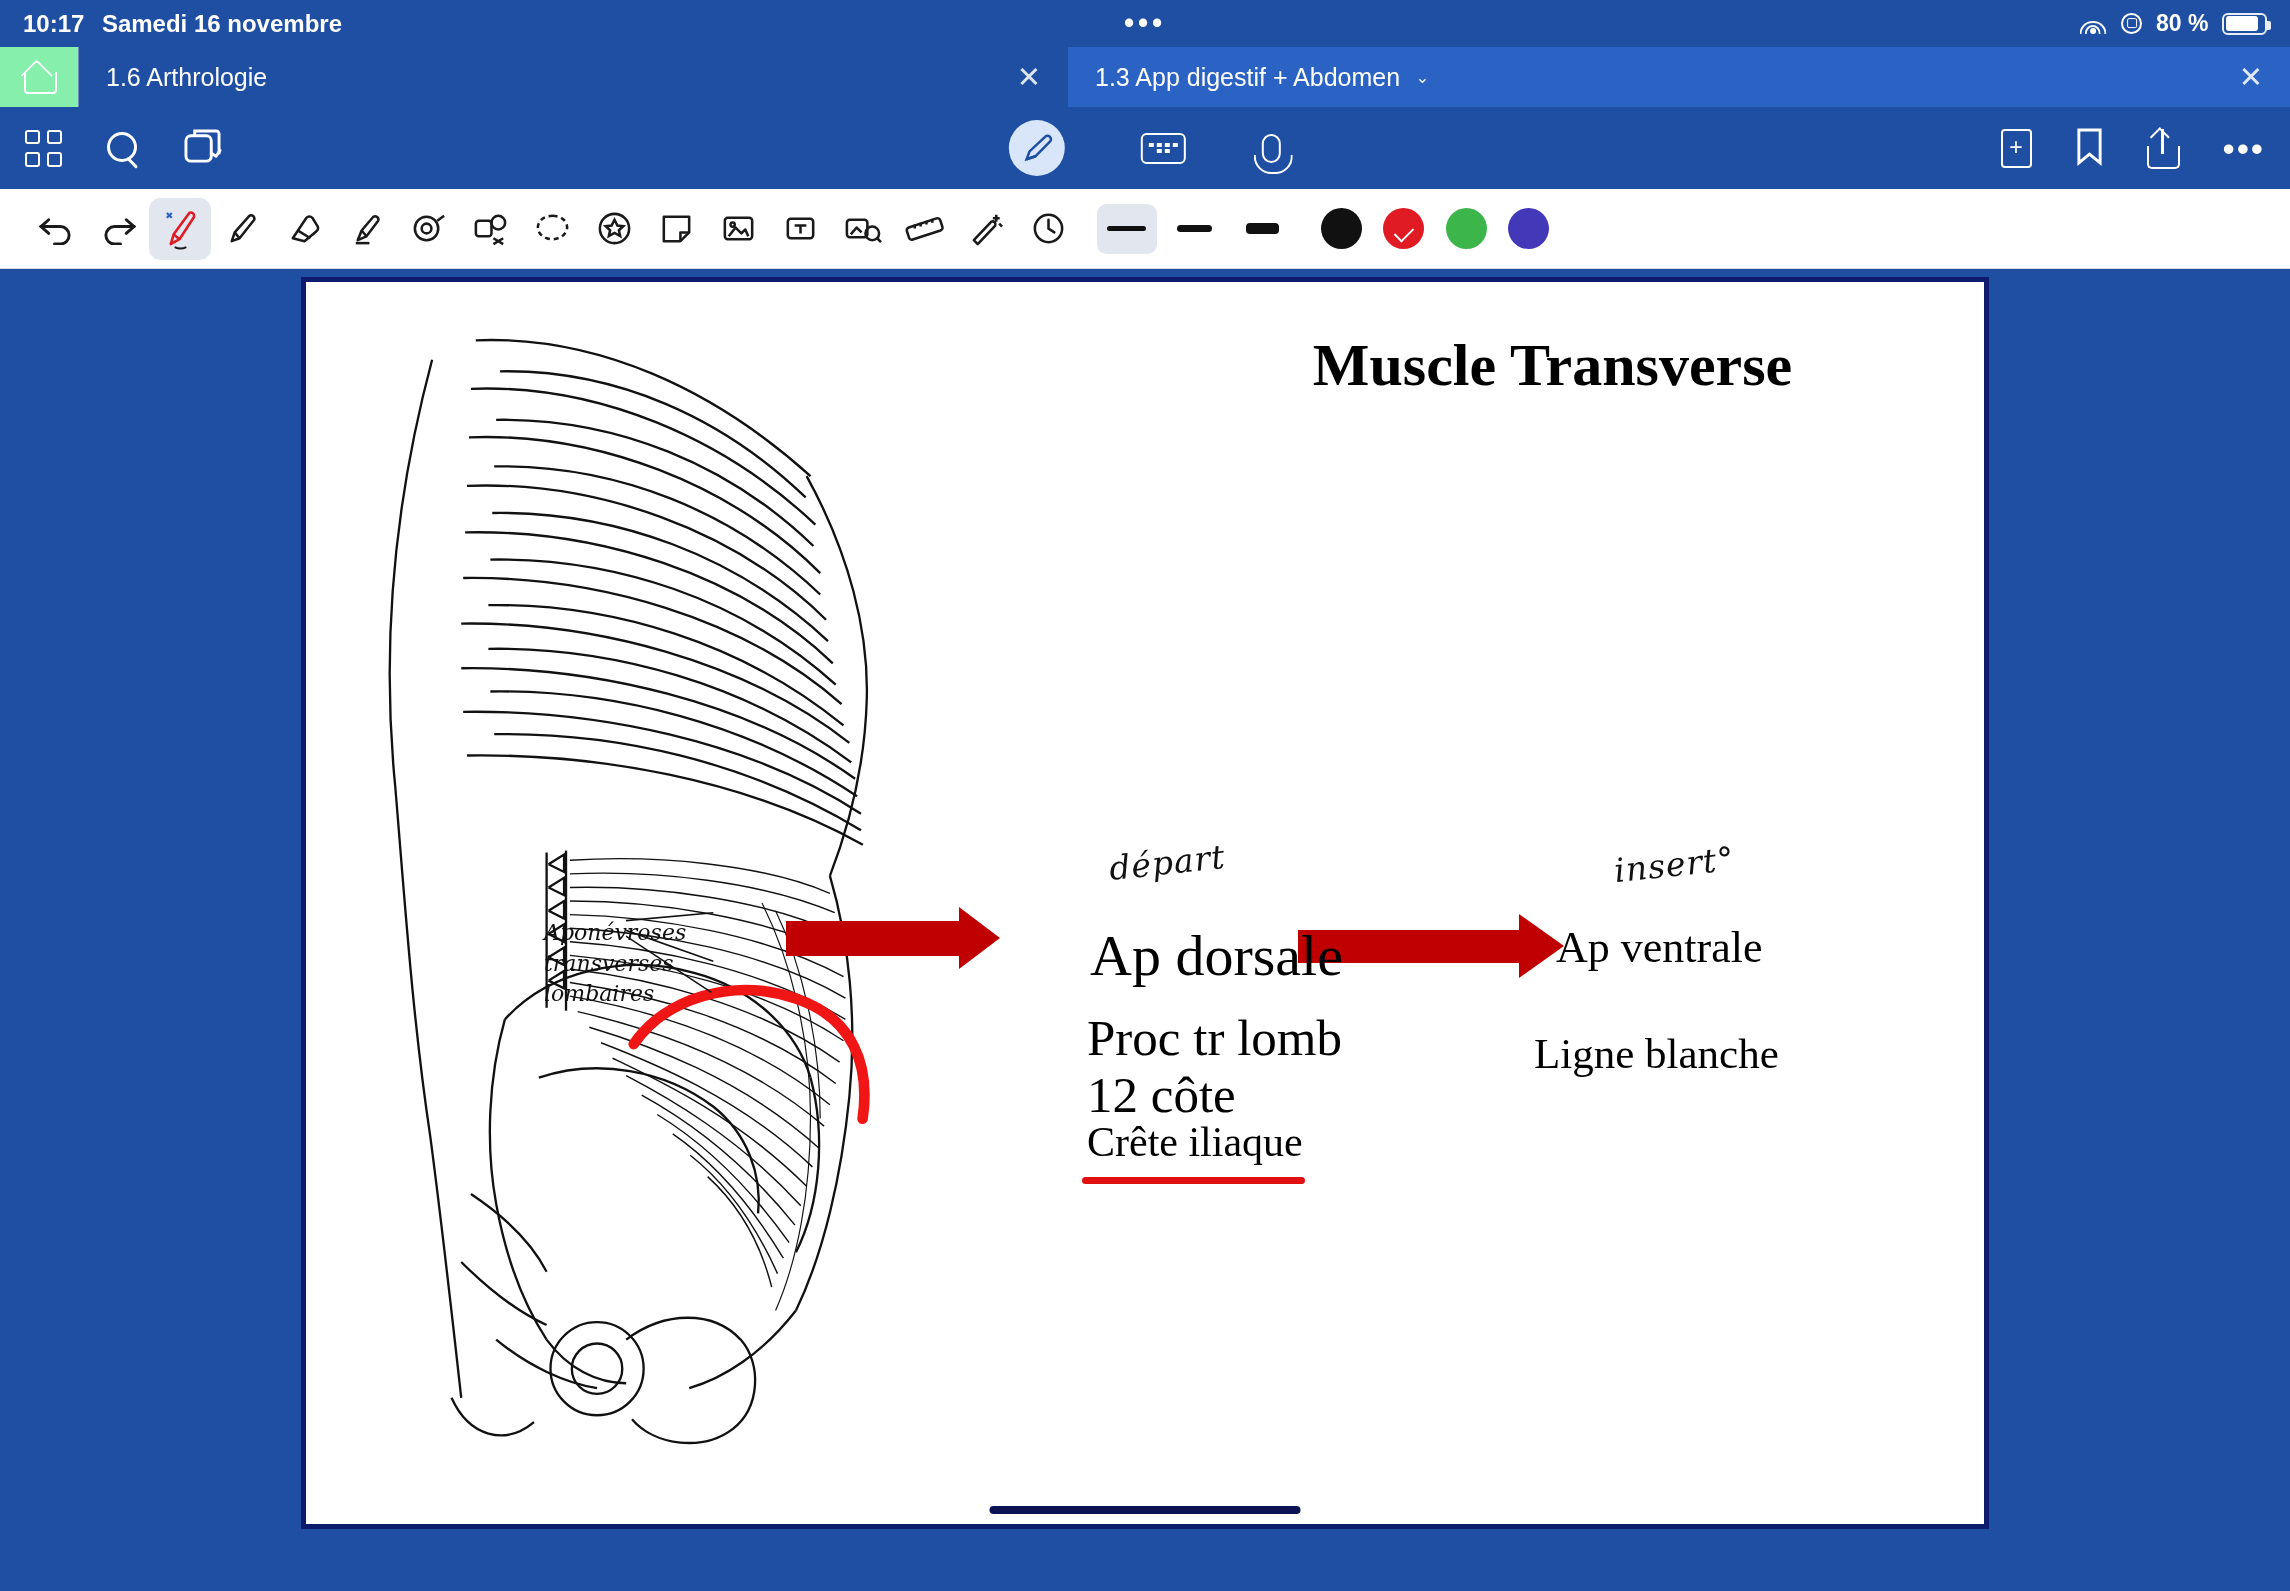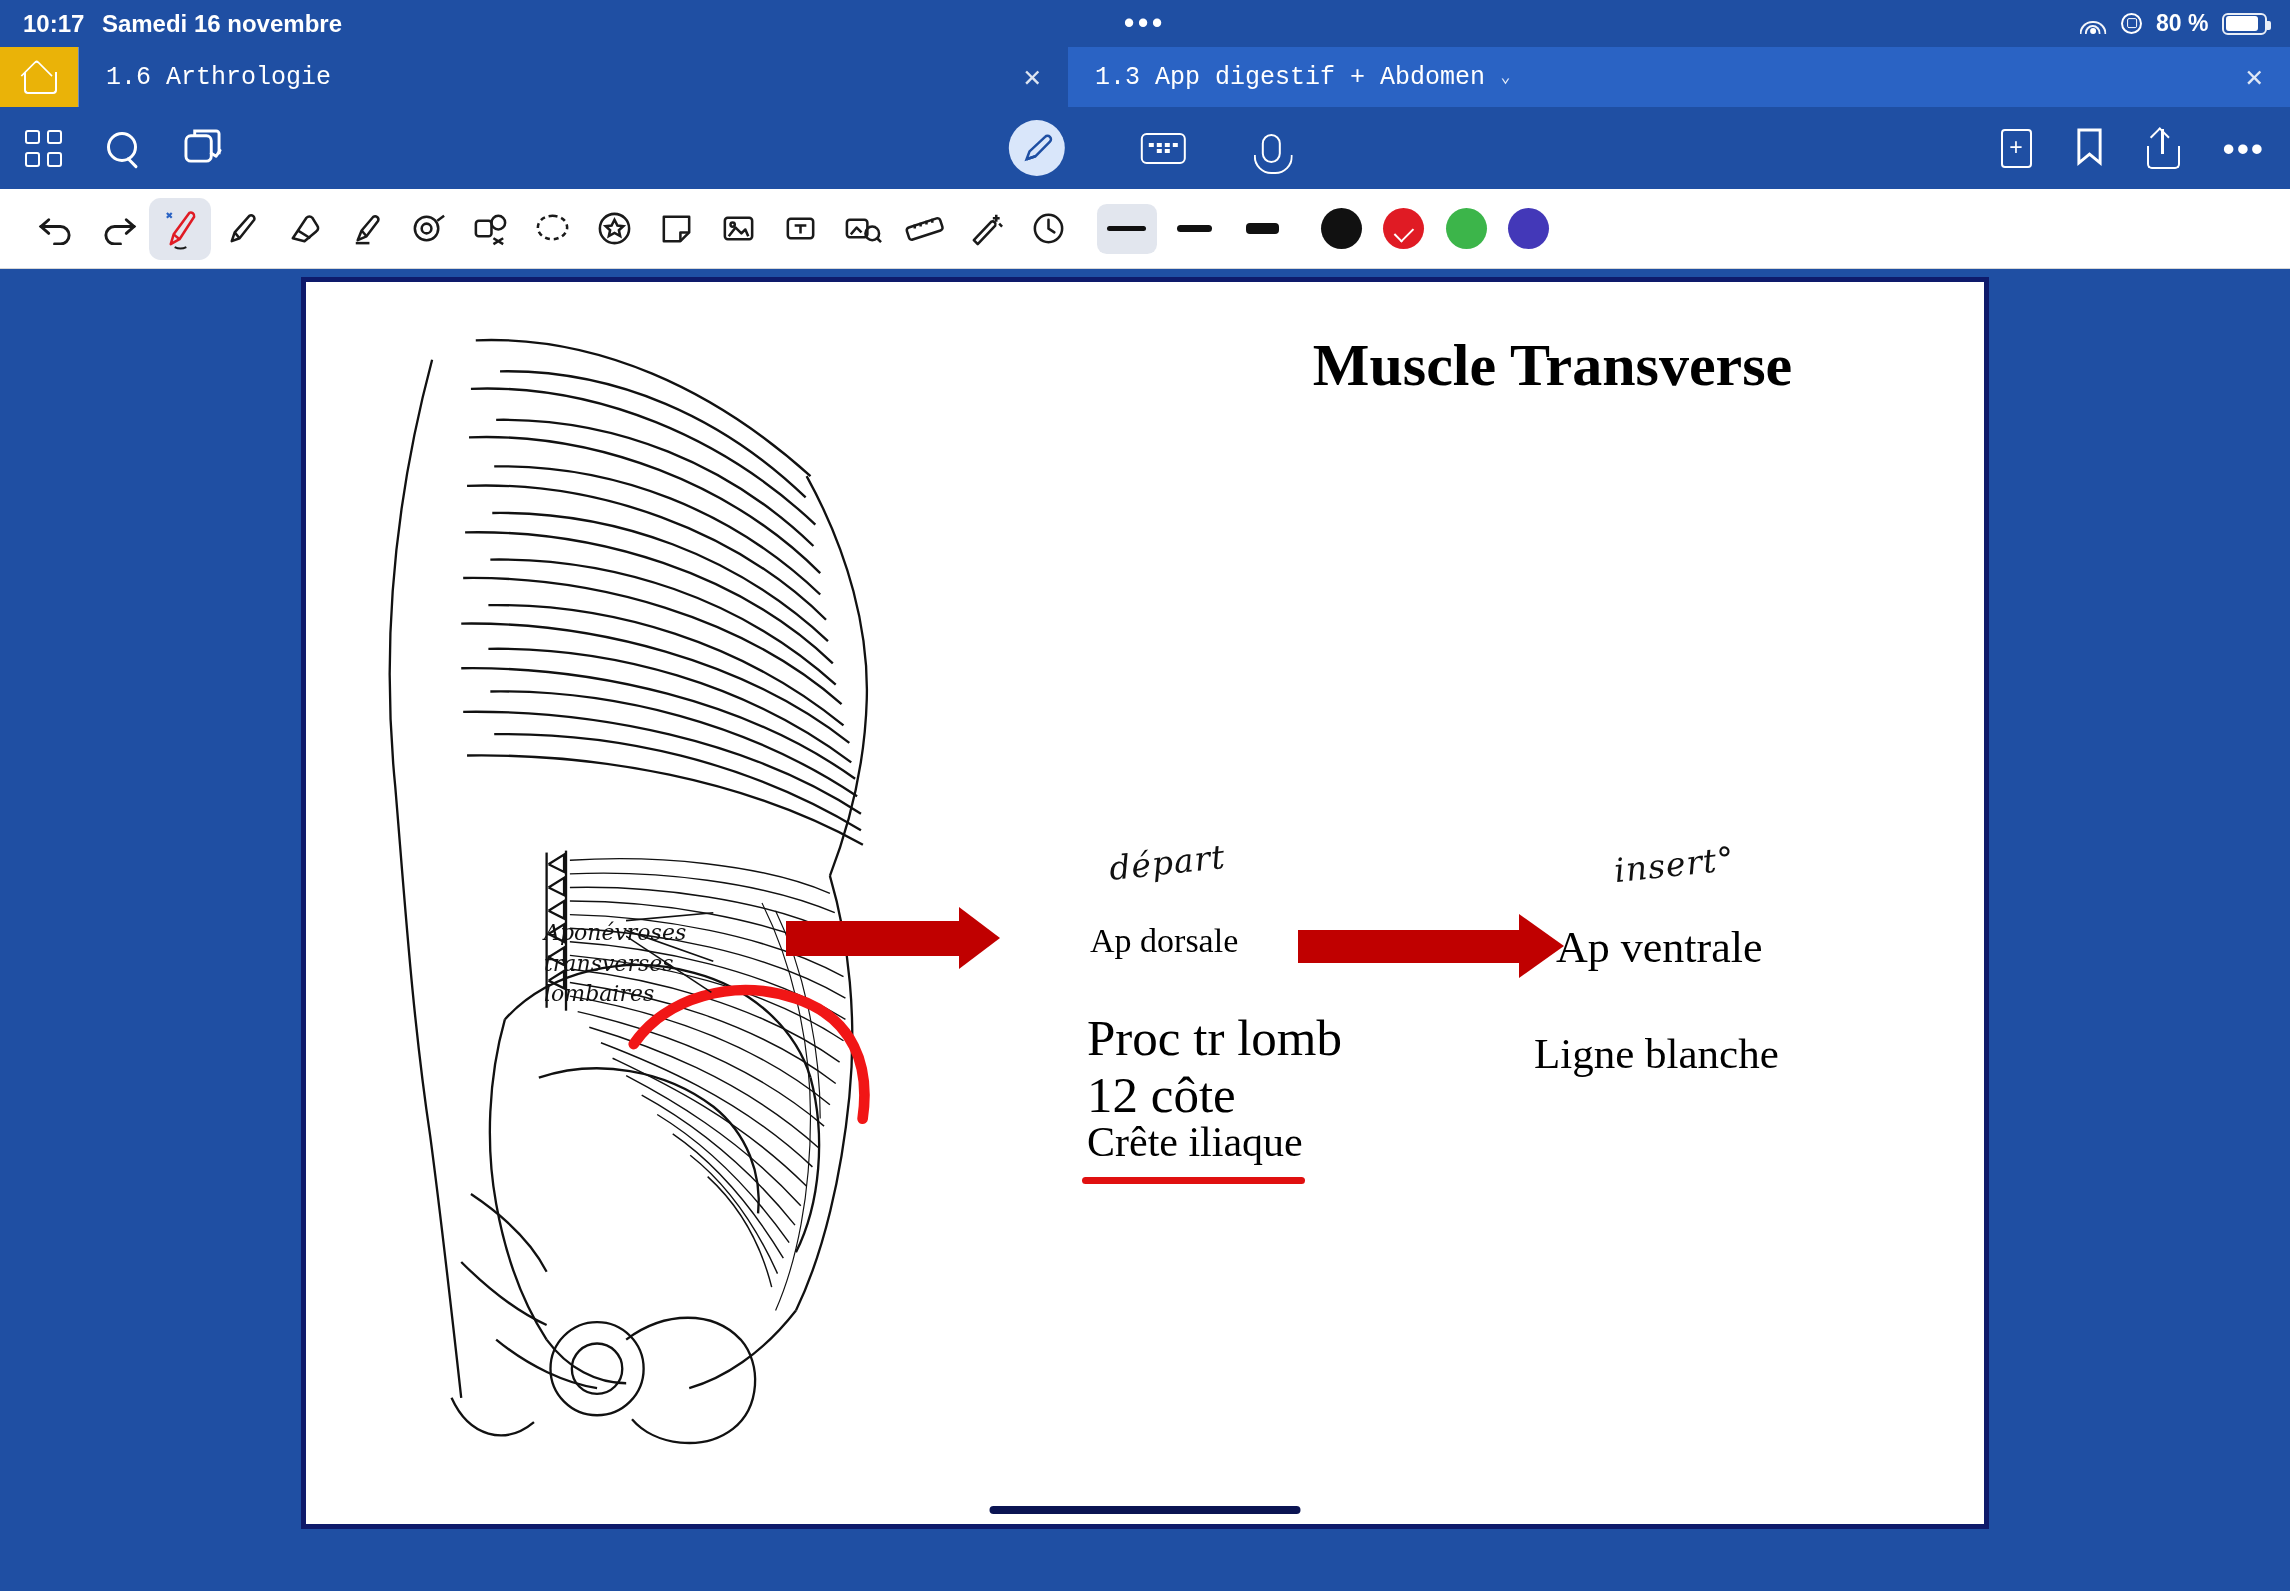--- a/index.html
+++ b/index.html
@@ -23,21 +23,21 @@
   .wifi-ico i:nth-child(1){ width:27px; height:13.6px; opacity:.95;}
   .wifi-ico i:nth-child(2){ width:16.5px; height:8.7px; bottom:0; opacity:.95;}
   .wifi-ico i:nth-child(3){ width:5.8px; height:5.8px; border-radius:50%; background:#fff; border:none; bottom:0;}
   .lock-ico{ width:21.3px;height:21.3px;border:2.4px solid #fff;border-radius:50%; display:inline-block; position:relative;}
   .lock-ico:after{content:"";position:absolute;left:50%;top:50%;width:7.8px;height:7.8px;transform:translate(-50%,-50%);border:1.9px solid #fff;border-radius:1.9px;}
   .battery{ width:45px;height:22px;border:2.4px solid rgba(255,255,255,.9); border-radius:5.8px; position:relative; display:inline-block;}
   .battery:after{content:"";position:absolute;right:-5.8px;top:6.8px;width:3.9px;height:8.7px;background:rgba(255,255,255,.9);border-radius:0 1.9px 1.9px 0;}
   .battery i{position:absolute;left:1.9px;top:1.9px;bottom:1.9px;width:78%;background:#fff;border-radius:2.9px;display:block;}
 
   
-  .tabbar{ height:60px; display:flex; align-items:stretch; background:#eab308;font-family:Liberation Mono, monospace; }
+  .tabbar{ height:60px; display:flex; align-items:stretch; background:#86efac; }
   .home-btn{ width:78px; display:flex; align-items:center; justify-content:center; }
   .home-ico{ width:33px;height:29px; position:relative;}
   .home-ico:before{content:"";position:absolute;left:1.9px;top:9.7px;width:29px;height:19.4px;border:2.9px solid #fff;border-top:none;border-radius:0 0 3.9px 3.9px;}
   .home-ico:after{content:"";position:absolute;left:2.9px;top:1.9px;width:21.3px;height:21.3px;border:2.9px solid #fff;border-right:none;border-bottom:none;transform:rotate(45deg);border-radius:3.9px 0 0 0;}
   .tab{
     position:relative; display:flex; align-items:center;
     color:#fff; font-size:25px; padding:0 27px;
   }
   .tab .tab-label{ white-space:nowrap; }
   .tab-inactive{ width:990px; background:#1f4fa3; border-left:1px solid rgba(255,255,255,.35); }
@@ -118,21 +118,21 @@
   
   .title{
     position:absolute; left:878px; top:49px; width:737px; text-align:center;
     font-family:"Liberation Serif", serif; font-weight:700; font-size:60px; color:#000000;
   }
   .subtitle{
     position:absolute; left:878px; top:170px; width:737px; text-align:center;
     font-family:"Liberation Serif", serif; font-size:45px; color:#000;
   }
   .lbl{ position:absolute; font-family:"Liberation Serif", serif; color:#000; }
-  .ap-dorsale{ left:784px; top:640px; font-size:34px; }
+  .ap-dorsale{ left:784px; top:640px; font-size:58px; }
   .ap-ventrale{ left:1250px; top:640px; font-size:44px; }
   .proc{ left:781px; top:728px; font-size:51px; line-height:1.12; }
   .ligne{ left:1228px; top:747px; font-size:43px; }
   .crete{ left:781px; top:836px; font-size:42px; }
   .crete-underline{
     position:absolute; left:776px; top:895px; width:223px; height:6.8px; background:#e01010; border-radius:3.9px;
   }
   .hand{
     position:absolute; font-family:"DejaVu Serif", serif; font-style:italic;
     font-size:33px; color:#111; transform:rotate(-6deg); letter-spacing:1px;

